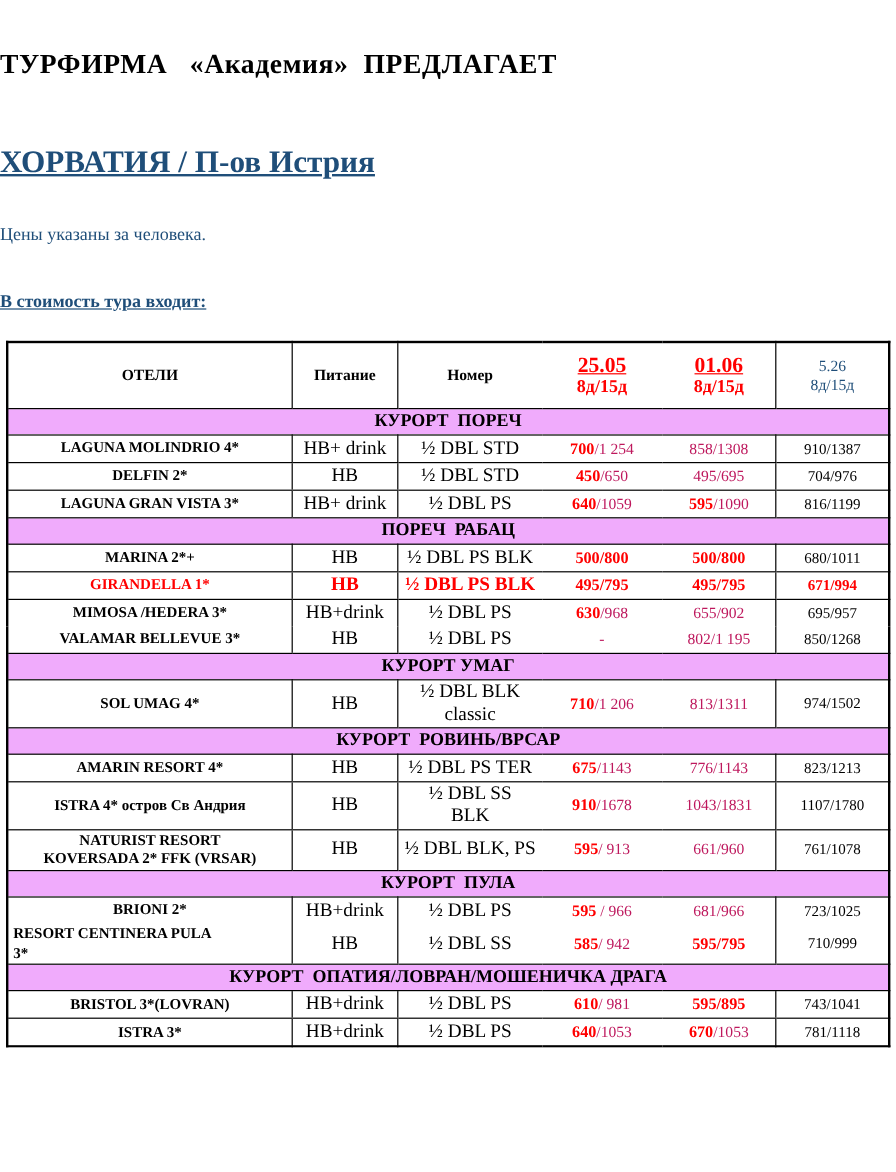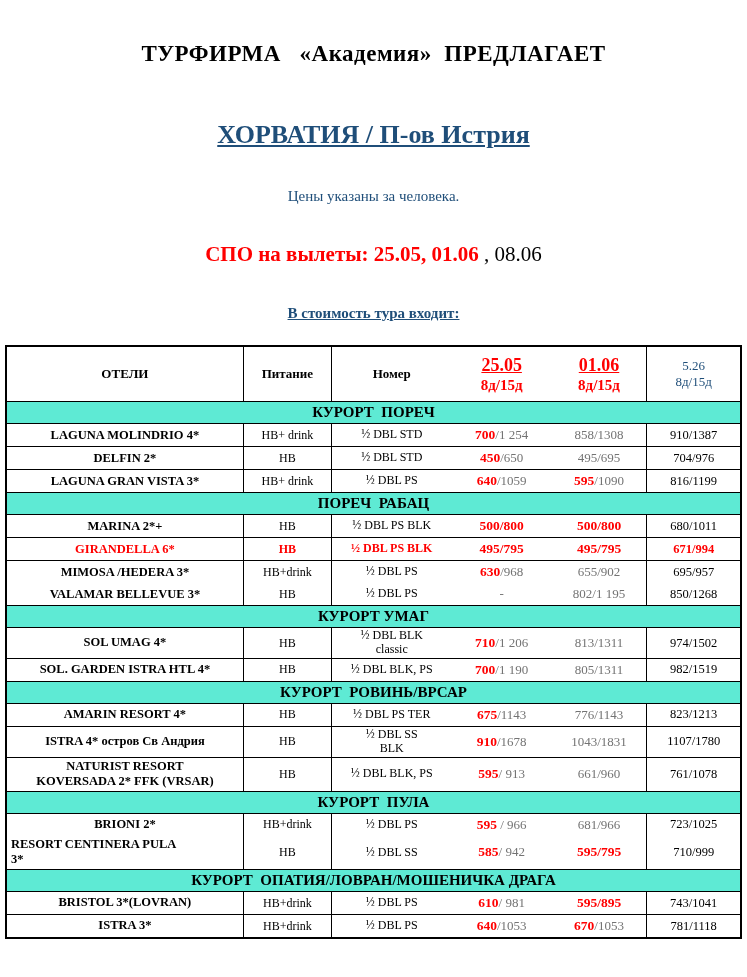--- a/index.html
+++ b/index.html
@@ -1,17 +1,17 @@
 <!DOCTYPE html>
 <html><head>
 <meta charset="utf-8">
 <style>
   html,body { margin:0; padding:0; background:#ffffff; }
   body { width:747px; font-family:"Liberation Serif", serif; color:#000; }
-  .hdr { text-align:center; white-space:pre-wrap; }
+  .hdr { white-space:pre-wrap; }
   .title    { font-size:23px; font-weight:bold; padding-top:5px; letter-spacing:.5px; }
   .subtitle { font-size:26px; font-weight:bold; color:#1F4E79; text-decoration:underline; line-height:1.05; margin-top:18px; }
   .note     { font-size:15px; font-weight:normal; color:#1F4E79; margin-top:4px; }
   .spo      { font-size:21px; margin-top:2px; line-height:1.1; }
   .spo .r   { color:#FF0000; font-weight:bold; }
   .spo .k   { color:#000000; font-weight:normal; }
   .includes { font-size:15px; font-weight:bold; color:#1F4E79; text-decoration:underline; margin-top:3px; }
 
   table { border-collapse:collapse; table-layout:fixed; width:737px; margin:5px 0 0 5px; border:2px solid #000; }
   td { font-size:12.5px; padding:1px 2px; text-align:center; vertical-align:middle; height:20px; overflow:hidden; }
@@ -19,37 +19,36 @@
   thead td { border-bottom:1px solid #000; height:52px; }
   .h-label { font-weight:bold; font-size:13px; }
   .h-date  { color:#FF0000; font-weight:bold; }
   .h-date .d { display:block; font-size:18px; text-decoration:underline; line-height:1.2; }
   .h-date .s { display:block; font-size:15px; line-height:1.15; }
   .h-d3 { color:#1F4E79; font-size:13px; font-weight:normal; }
   .h-d3 .d, .h-d3 .s { display:block; line-height:1.25; text-decoration:none; }
 
   tbody td { border-bottom:1px solid #000; }
   tr.no-bb td { border-bottom:none; }
-  tr.section-row td { background:#5eead4; font-weight:bold; font-size:15px; height:19px; white-space:pre-wrap; }
+  tr.section-row td { background:#f0abfc; font-weight:bold; font-size:15px; height:19px; white-space:pre-wrap; }
   .c-hotel { font-weight:bold; white-space:pre-line; line-height:1.25; }
   .c-hotel.left { text-align:left; padding-left:4px; }
-  .c-meal, .c-room { font-weight:normal; font-size:12px; }
+  .c-meal, .c-room { font-weight:normal; font-size:16px; }
   .c-room div { line-height:1.15; }
   .pr { color:#FF0000; font-weight:bold; font-size:13.5px; }
-  .pb { color:#737373; font-weight:normal; font-size:13px; }
+  .pb { color:#be185d; font-weight:normal; font-size:13px; }
   tr.red-row td, tr.red-row td div, tr.red-row .pb { color:#FF0000; font-weight:bold; }
 </style>
 </head>
 <body>
 
 <div class="hdr">
   <div class="title">ТУРФИРМА   «Академия»  ПРЕДЛАГАЕТ</div>
   <div class="subtitle">ХОРВАТИЯ / П-ов Истрия</div>
   <div class="note">Цены указаны за человека.</div>
-  <div class="spo"><span class="r">СПО на вылеты: 25.05, 01.06</span><span class="k"> , 08.06</span></div>
   <div class="includes">В стоимость тура входит:</div>
 </div>
 
 <table>
   <colgroup>
     <col style="width:237px">
       <col style="width:88px">
       <col style="width:120px">
     <col style="width:100px">
       <col style="width:95px">
@@ -115,21 +114,21 @@
         <td class="c-hotel">MARINA 2*+</td>
         <td class="c-meal bl">HB</td>
         <td class="c-room bl">
           <div>½  DBL  PS BLK</div>
         </td>
         <td class="c-p1"><span class="pr">500/800</span><span class="pb"></span></td>
         <td class="c-p2"><span class="pr">500/800</span><span class="pb"></span></td>
         <td class="c-p3 bl">680/1011</td>
       </tr>
       <tr class="red-row">
-        <td class="c-hotel">GIRANDELLA 6*</td>
+        <td class="c-hotel">GIRANDELLA 1*</td>
         <td class="c-meal bl">HB</td>
         <td class="c-room bl">
           <div>½  DBL  PS BLK</div>
         </td>
         <td class="c-p1"><span class="pr">495/795</span><span class="pb"></span></td>
         <td class="c-p2"><span class="pr">495/795</span><span class="pb"></span></td>
         <td class="c-p3 bl">671/994</td>
       </tr>
       <tr class="no-bb">
         <td class="c-hotel">MIMOSA /HEDERA 3*</td>
@@ -158,30 +157,20 @@
         <td class="c-hotel">SOL  UMAG  4*</td>
         <td class="c-meal bl">HB</td>
         <td class="c-room bl">
           <div>½ DBL BLK</div>
           <div>classic</div>
         </td>
         <td class="c-p1"><span class="pr">710</span><span class="pb">/1 206</span></td>
         <td class="c-p2"><span class="pr"></span><span class="pb">813/1311</span></td>
         <td class="c-p3 bl">974/1502</td>
       </tr>
-      <tr>
-        <td class="c-hotel">SOL. GARDEN ISTRA  HTL 4*</td>
-        <td class="c-meal bl">HB</td>
-        <td class="c-room bl">
-          <div>½ DBL BLK, PS</div>
-        </td>
-        <td class="c-p1"><span class="pr">700</span><span class="pb">/1 190</span></td>
-        <td class="c-p2"><span class="pr"></span><span class="pb">805/1311</span></td>
-        <td class="c-p3 bl">982/1519</td>
-      </tr>
       <tr class="section-row">
         <td colspan="6">КУРОРТ  РОВИНЬ/ВРСАР</td>
       </tr>
       <tr>
         <td class="c-hotel">AMARIN RESORT 4*</td>
         <td class="c-meal bl">HB</td>
         <td class="c-room bl">
           <div>½   DBL PS TER</div>
         </td>
         <td class="c-p1"><span class="pr">675</span><span class="pb">/1143</span></td>

